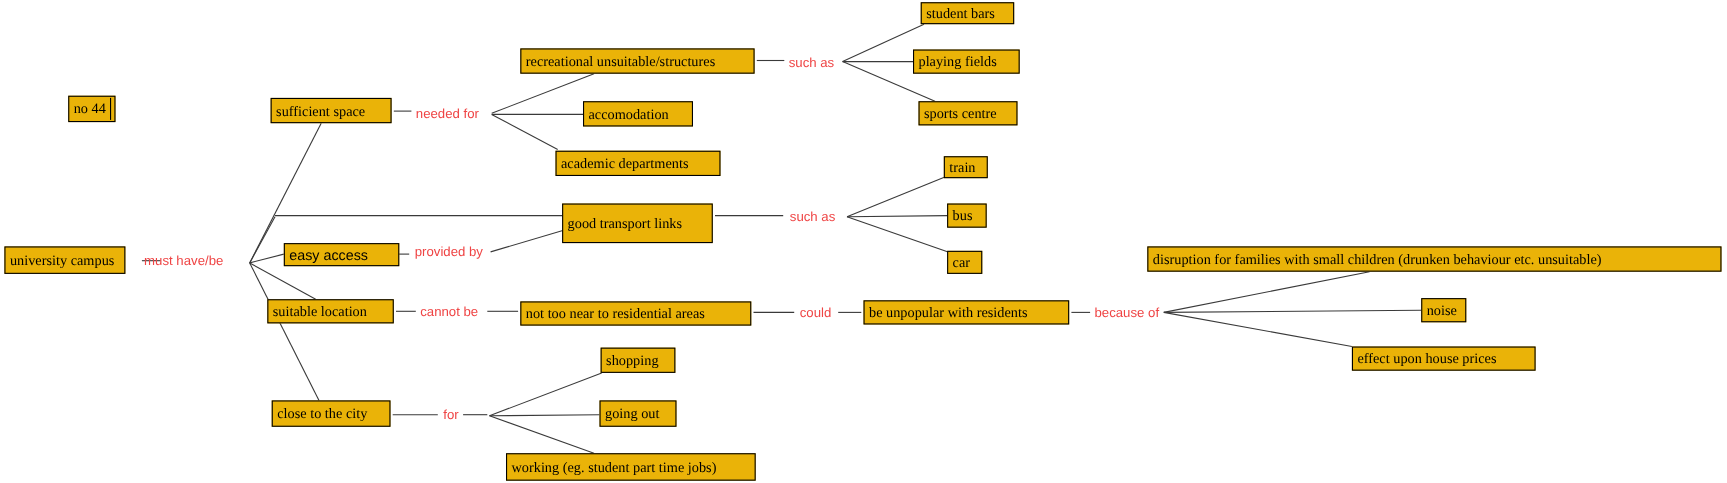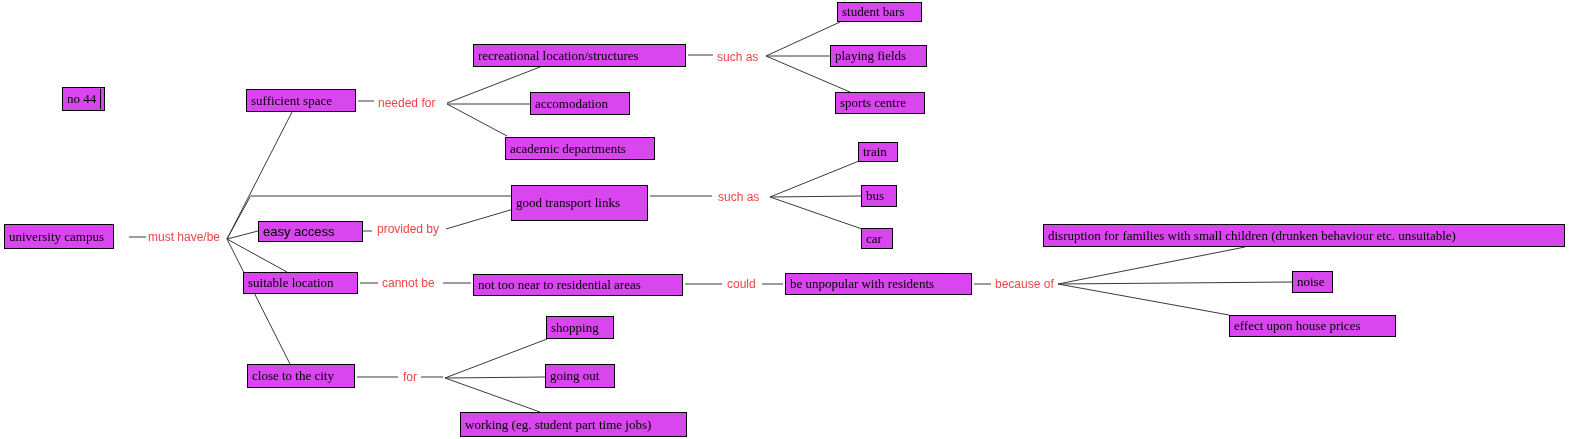--- a/index.html
+++ b/index.html
@@ -8,21 +8,21 @@
     width:1570px;height:439px;
     background:#ffffff;
     font-family:"Liberation Serif", serif;
     overflow:hidden;
   }
   #edges{position:absolute;left:0;top:0;width:1570px;height:439px;}
   .node{
     position:absolute;
     box-sizing:border-box;
     border:1px solid #000;
-    background:#d946ef;
+    background:#eab308;
     display:flex;align-items:center;
     padding-left:4px;padding-right:2px;
     font-size:13px;color:#000;
     white-space:nowrap;
     text-align:center;
   }
   .node.sans{font-family:"Liberation Sans", sans-serif;}
   .link-label{
     position:absolute;
     font-family:"Liberation Sans", sans-serif;
@@ -78,21 +78,21 @@
       <span>university campus</span>
     </div>
     <div class="node" style="left: 62px; top: 87px; width: 43px; height: 24px;">
       <span>no 44</span>
       <span class="cursor"></span>
     </div>
     <div class="node" style="left: 246px; top: 89px; width: 110px; height: 23px;">
       <span>sufficient space</span>
     </div>
     <div class="node" style="left: 473px; top: 44px; width: 213px; height: 23px;">
-      <span>recreational location/structures</span>
+      <span>recreational unsuitable/structures</span>
     </div>
     <div class="node" style="left: 530px; top: 92px; width: 100px; height: 23px;">
       <span>accomodation</span>
     </div>
     <div class="node" style="left: 505px; top: 137px; width: 150px; height: 23px;">
       <span>academic departments</span>
     </div>
     <div class="node" style="left: 837px; top: 2px; width: 85px; height: 20px;">
       <span>student bars</span>
     </div>
@@ -140,21 +140,21 @@
     </div>
     <div class="node" style="left: 546px; top: 316px; width: 68px; height: 23px;">
       <span>shopping</span>
     </div>
     <div class="node" style="left: 545px; top: 364px; width: 70px; height: 24px;">
       <span>going out</span>
     </div>
     <div class="node" style="left: 460px; top: 412px; width: 227px; height: 25px;">
       <span>working (eg. student part time jobs)</span>
     </div>
-    <div class="link-label" style="left: 148px; top: 230px;">must have/be</div>
+    <div class="link-label" style="left: 131px; top: 230px;">must have/be</div>
     <div class="link-label" style="left: 378px; top: 96px;">needed for</div>
     <div class="link-label" style="left: 717px; top: 50px;">such as</div>
     <div class="link-label" style="left: 718px; top: 190px;">such as</div>
     <div class="link-label" style="left: 377px; top: 222px;">provided by</div>
     <div class="link-label" style="left: 382px; top: 276px; text-align: right;">cannot be</div>
     <div class="link-label" style="left: 727px; top: 277px;">could</div>
     <div class="link-label" style="left: 995px; top: 277px;">because of</div>
     <div class="link-label" style="left: 403px; top: 370px;">for</div>
   </div>
 

